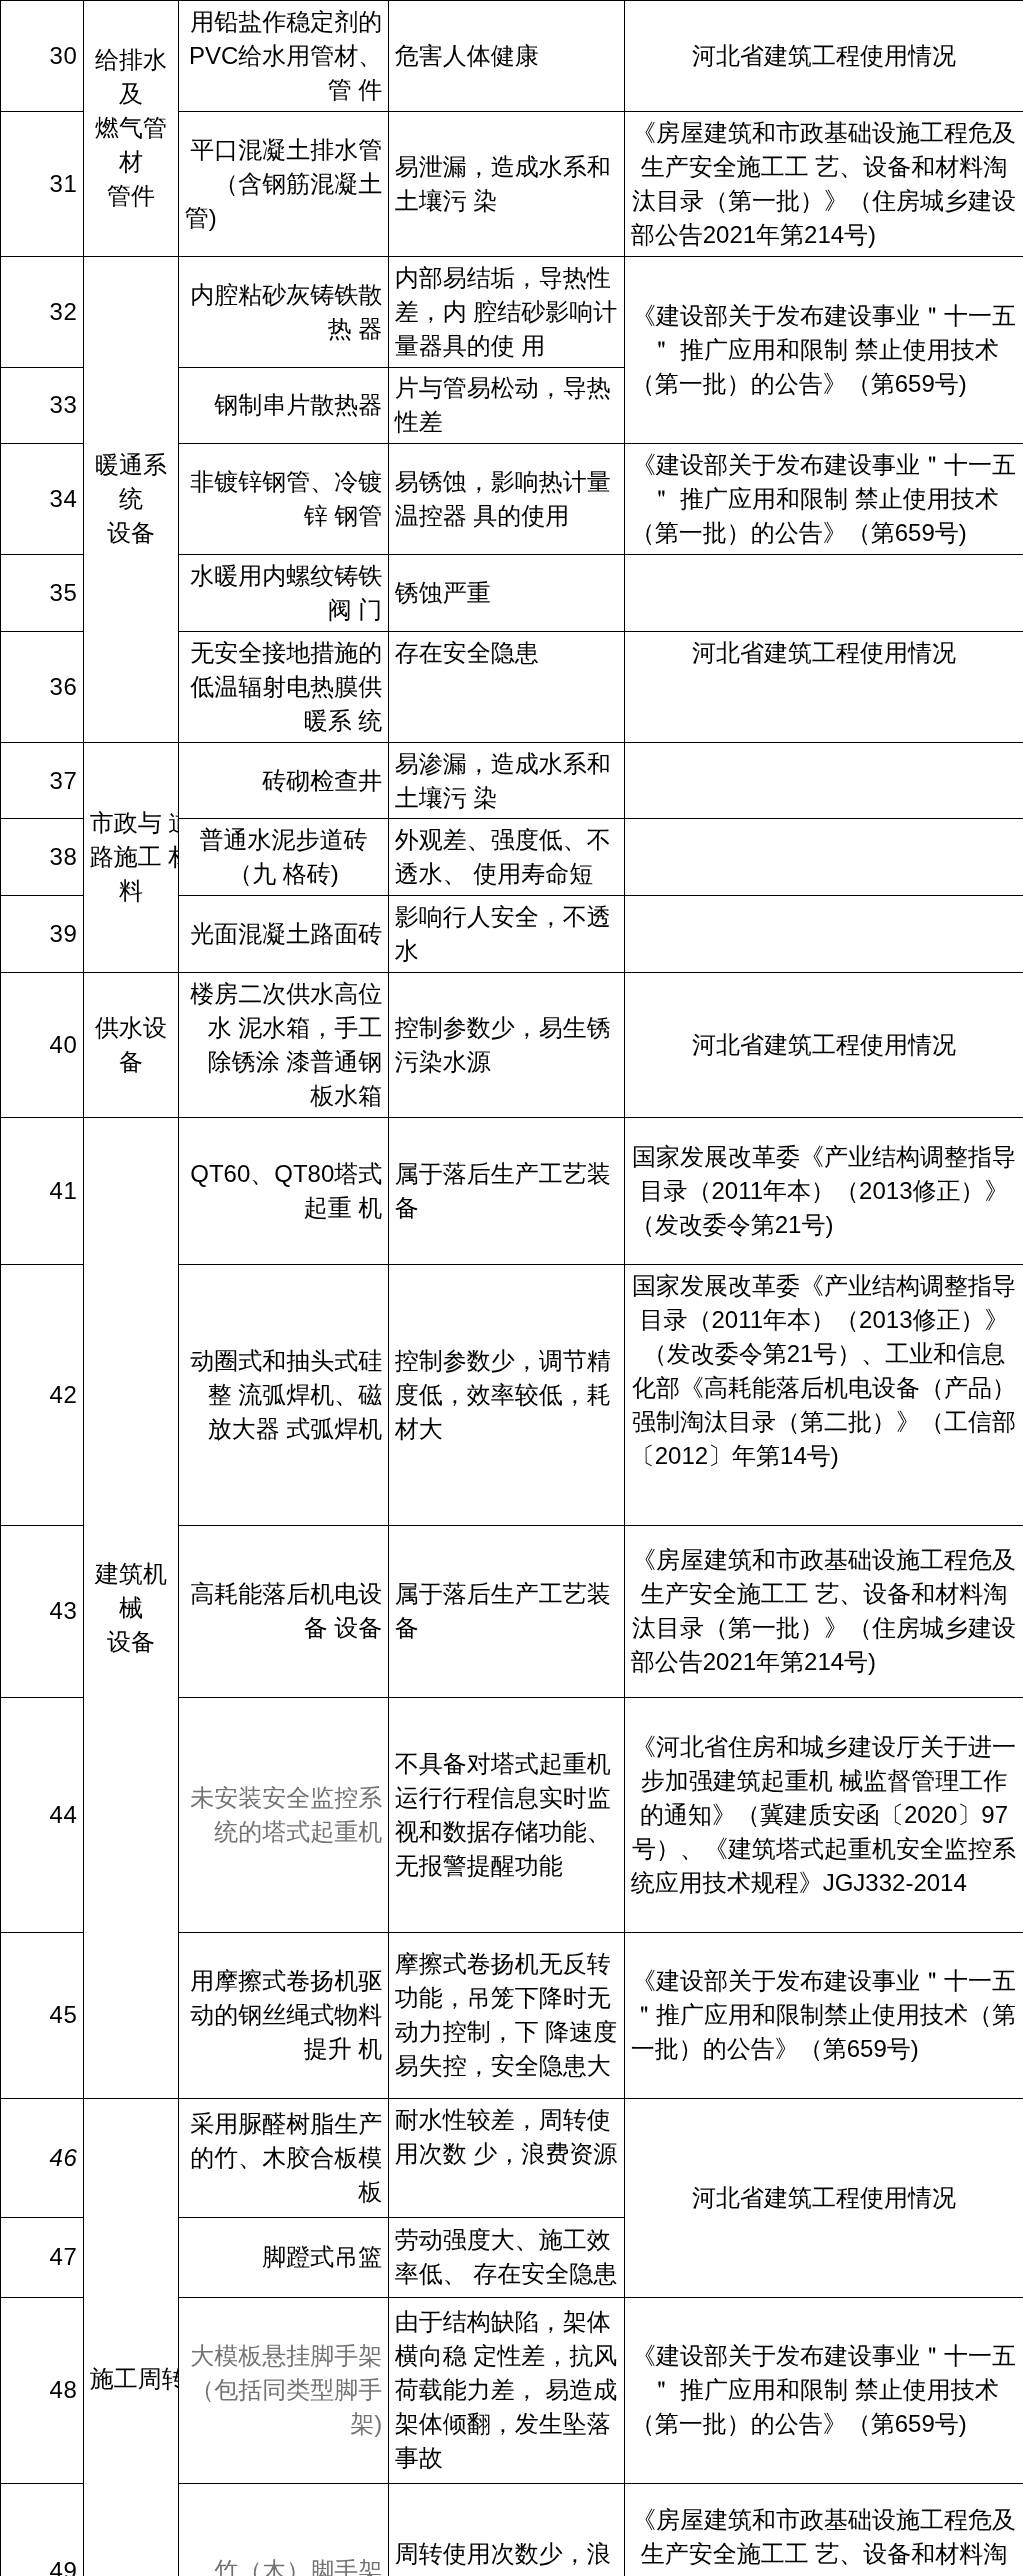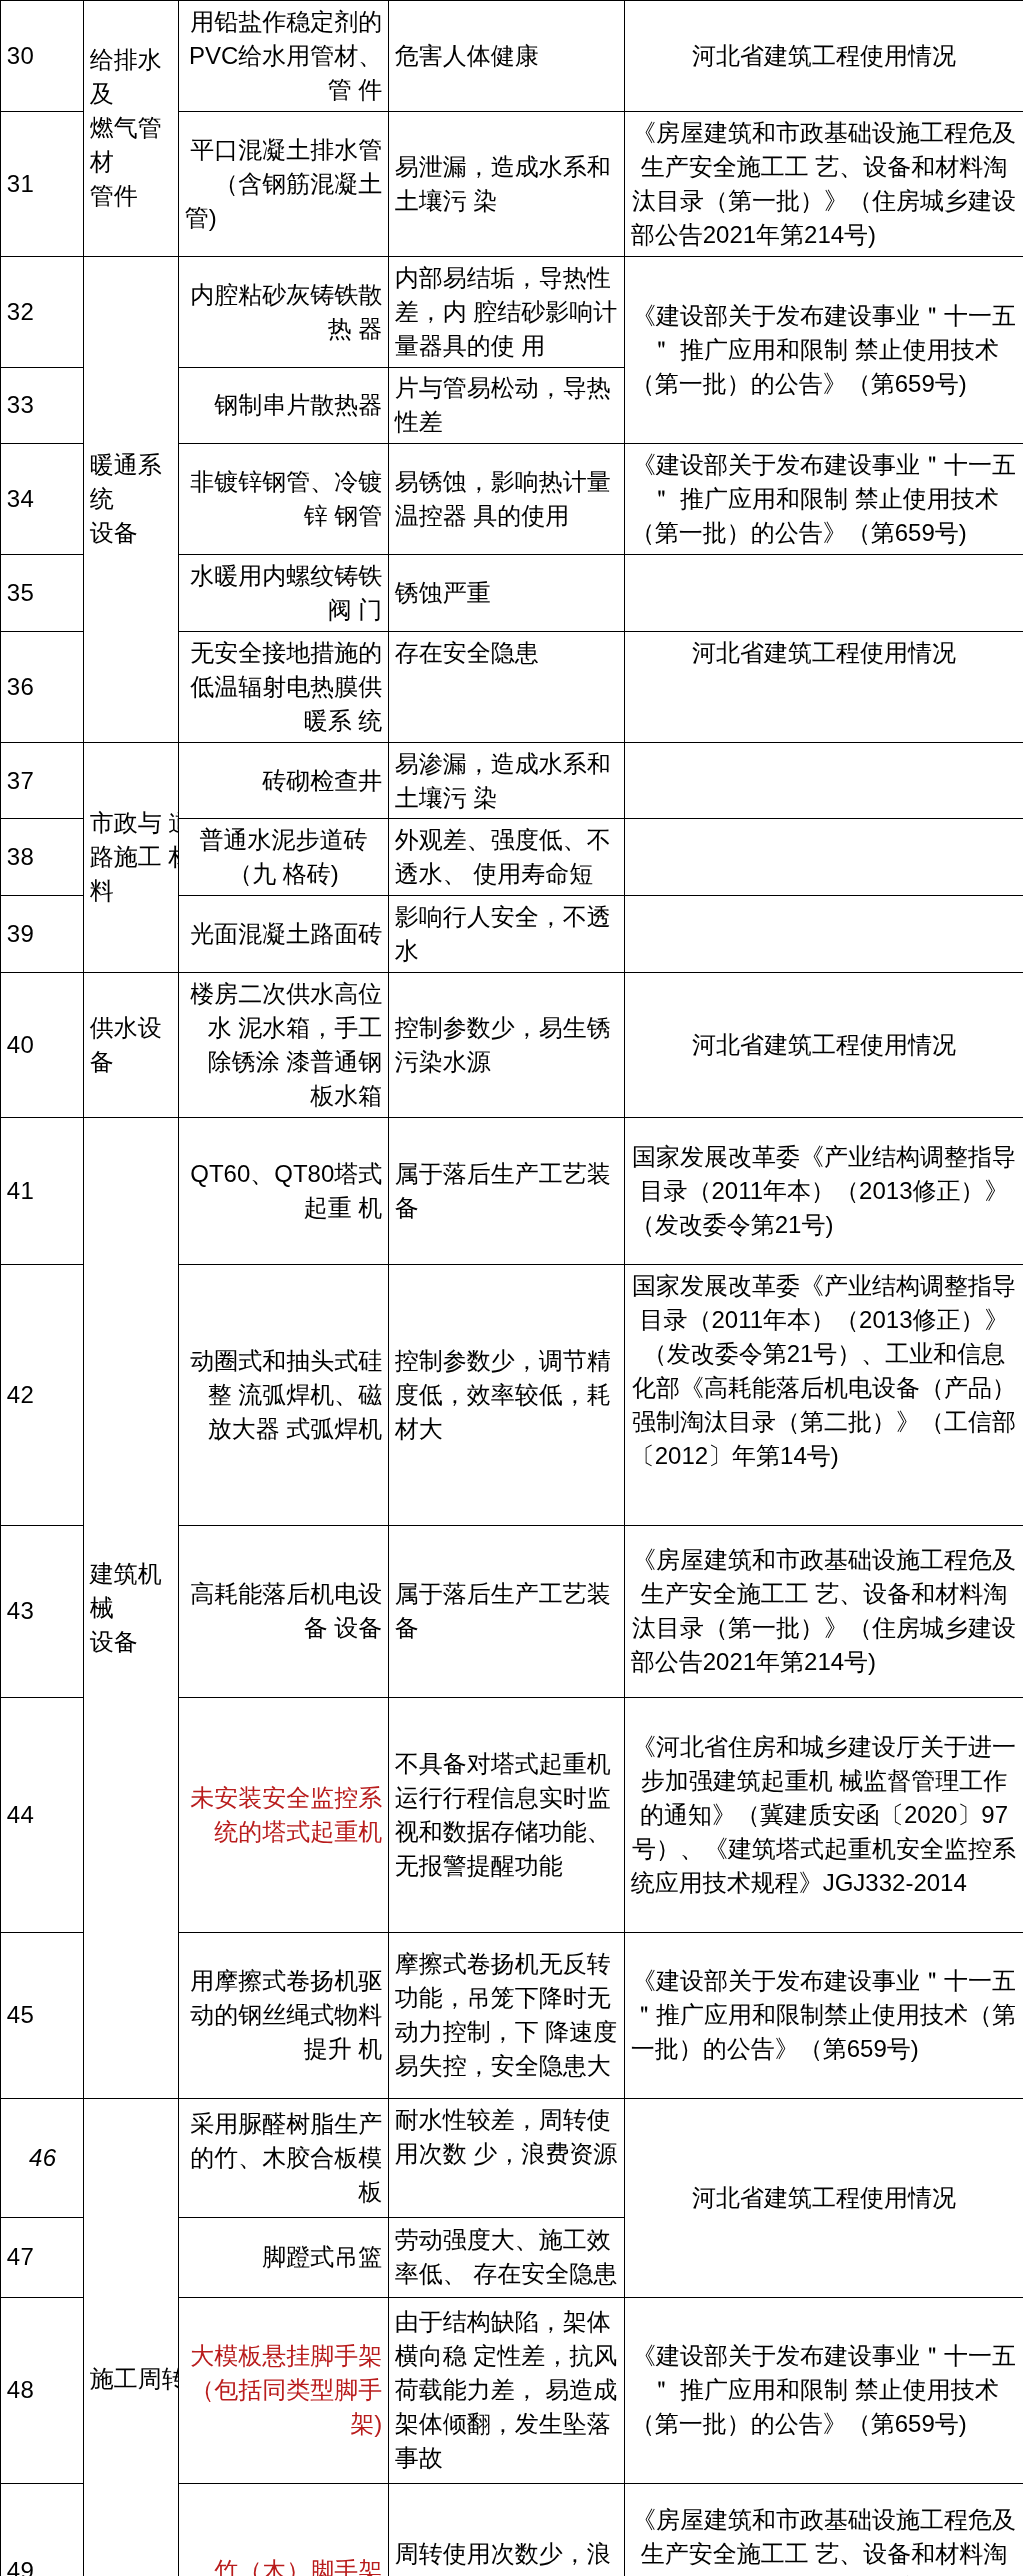--- a/index.html
+++ b/index.html
@@ -36,42 +36,42 @@
     background: #ffffff;
   }
   
   col.c-idx   { width: 83px; }
   col.c-cat   { width: 95px; }
   col.c-name  { width: 210px; }
   col.c-reason{ width: 236px; }
   col.c-basis { width: 399px; }
 
   td.idx {
-    text-align: left;
+    text-align: right;
     font-size: 25.6px;
     letter-spacing: 0.5px;
   }
   td.idx.italic { font-style: italic; padding-left: 28px; }
   td.cat {
-    text-align: left;
+    text-align: center;
     font-size: 24px;
     line-height: 1.45;
   }
   td.name {
     text-align: right;
   }
   td.name.center { text-align: center; }
   td.reason {
     text-align: left;
   }
   td.basis {
     text-align: center;
   }
   .red {
-    color: #b91c1c;
+    color: #737373;
   }
   .just {
     text-align: justify;
     text-align-last: left;
   }
   .clip-cat {
     overflow: hidden;
     white-space: nowrap;
     text-align: center;
     font-size: 24px;

